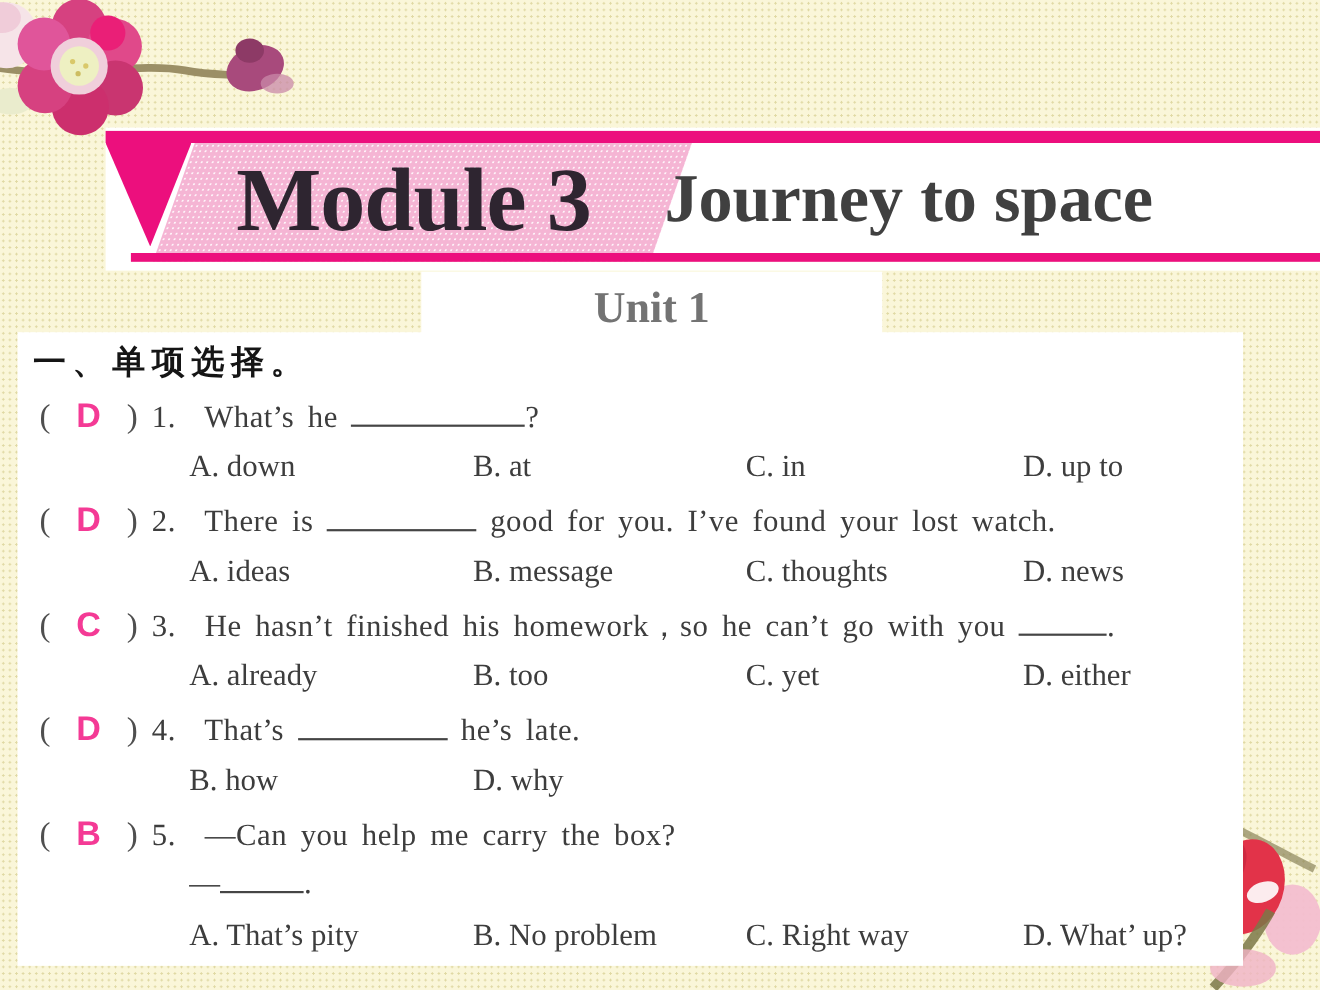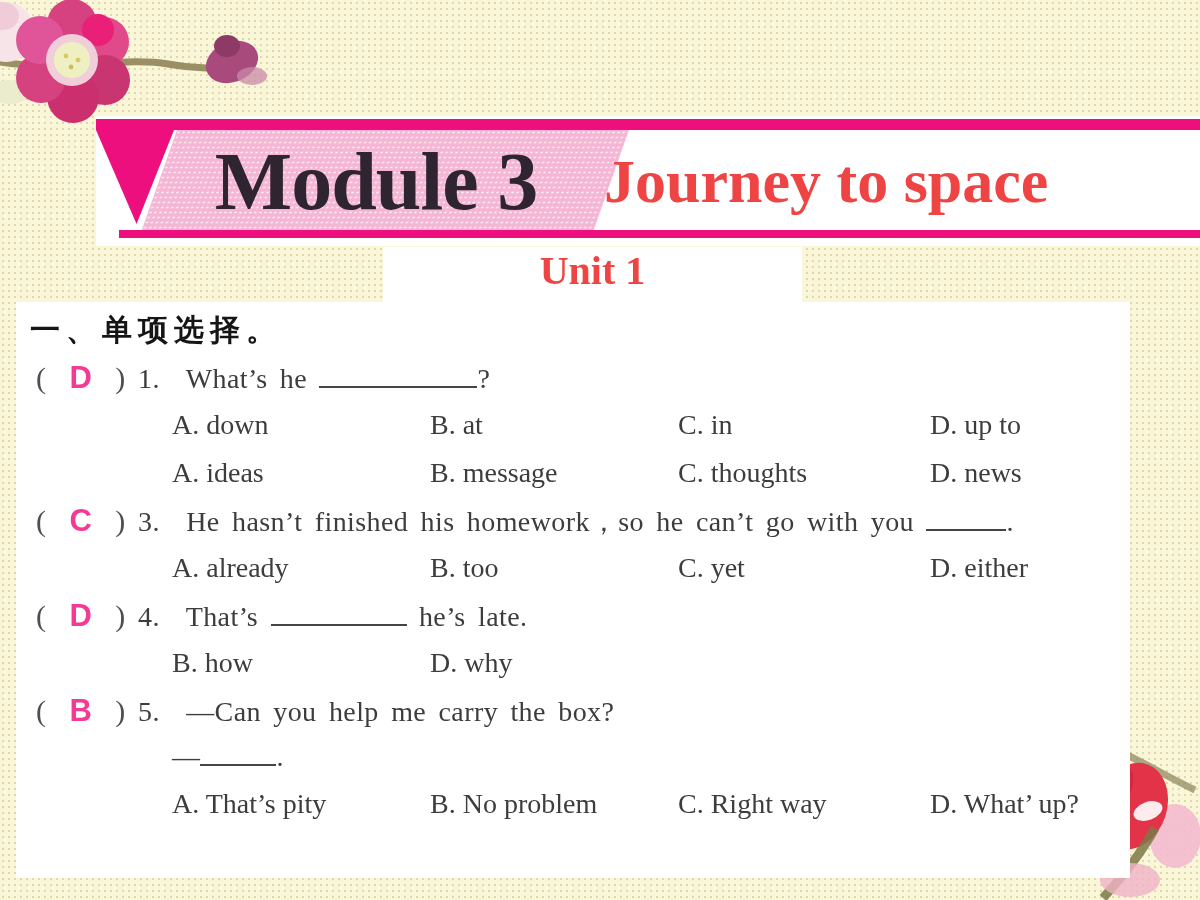--- a/index.html
+++ b/index.html
@@ -22,26 +22,26 @@
     clip-path:polygon(0 0,100% 0,52% 100%);}
   .banner-para{position:absolute;left:81px;top:14px;width:452px;height:108px;
     background-color:#f5b5d4;
     background-image:radial-gradient(circle,rgba(255,255,255,.85) 1px,rgba(0,0,0,0) 1.2px);
     background-size:5px 5px;
     transform:skewX(-19.4deg);transform-origin:0 0;}
   .module-label{position:absolute;left:65px;top:14px;width:430px;height:108px;line-height:104px;
     text-align:center;font-family:"Liberation Serif",serif;font-weight:bold;font-size:82px;
     letter-spacing:-1px;color:#2e2530;z-index:2;}
   .banner-title{position:absolute;left:508px;top:14px;height:108px;line-height:102px;white-space:nowrap;
-    font-family:"Liberation Serif",serif;font-weight:bold;font-size:62px;color:#ef4444;z-index:2;}
+    font-family:"Liberation Serif",serif;font-weight:bold;font-size:62px;color:#404040;z-index:2;}
 
   
   .unit-box{position:absolute;left:383px;top:247px;width:419px;height:56px;background:#ffffff;z-index:3;
-    display:flex;align-items:flex-start;justify-content:center;gap:26px;
-    font-family:"Liberation Serif",serif;font-weight:bold;font-size:40px;color:#ef4444;}
+    display:flex;align-items:flex-end;justify-content:center;gap:26px;
+    font-family:"Liberation Serif",serif;font-weight:bold;font-size:40px;color:#737373;}
   .unit-zh{letter-spacing:8px;font-family:"Liberation Serif",serif;}
 
   
   .main-box{position:absolute;left:16px;top:302px;width:1114px;height:576px;background:#ffffff;z-index:2;
     box-sizing:border-box;padding:6px 0 0 14px;}
   .section-header{font-family:"Liberation Sans",sans-serif;font-weight:bold;font-size:30px;
     color:#151515;letter-spacing:6px;height:46px;line-height:44px;}
   .q-line{height:47px;line-height:47px;padding-left:6px;white-space:nowrap;
     font-family:"Liberation Serif",serif;font-size:28px;color:#3d3d3d;word-spacing:5px;letter-spacing:.4px;}
   .q-line2{padding-left:142px;height:46px;line-height:46px;}
@@ -126,20 +126,27 @@
     </div>
     <div class="q-options">
           <span>A. down</span>
           <span>B. at</span>
           <span>C. in</span>
           <span>D. up to</span>
         </div>
   </div>
 
   <div class="q">
+    <div class="q-line stem-line">
+      <span class="paren">(</span>
+      <span class="answer">D</span>
+      <span class="paren">)</span>
+      <span class="q-num">2.</span>
+      <span class="stem-segs"><span>There is </span><span class="blank" style="width: 136px;"></span><span> good for you. I’ve found your lost watch.</span></span>
+    </div>
     <div class="q-options">
           <span>A. ideas</span>
           <span>B. message</span>
           <span>C. thoughts</span>
           <span>D. news</span>
         </div>
   </div>
 
   <div class="q">
     <div class="q-line stem-line">

